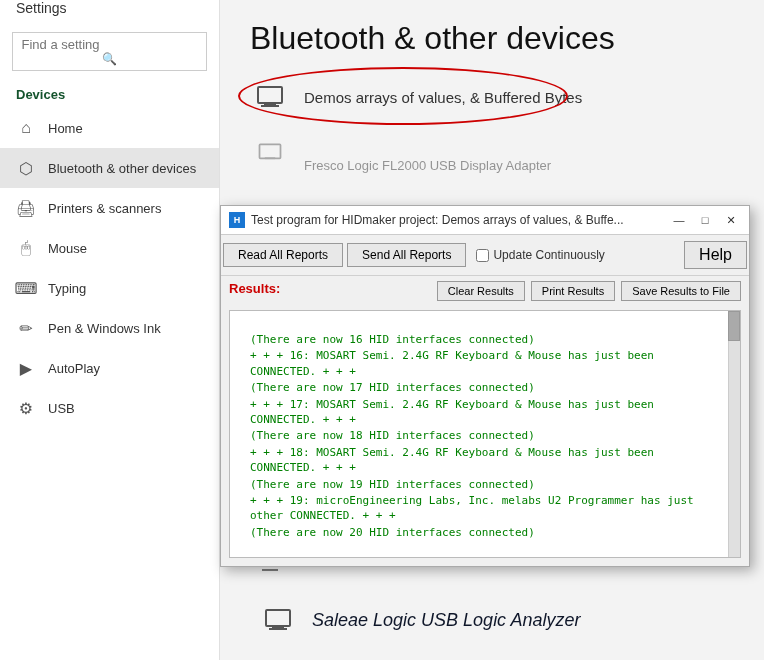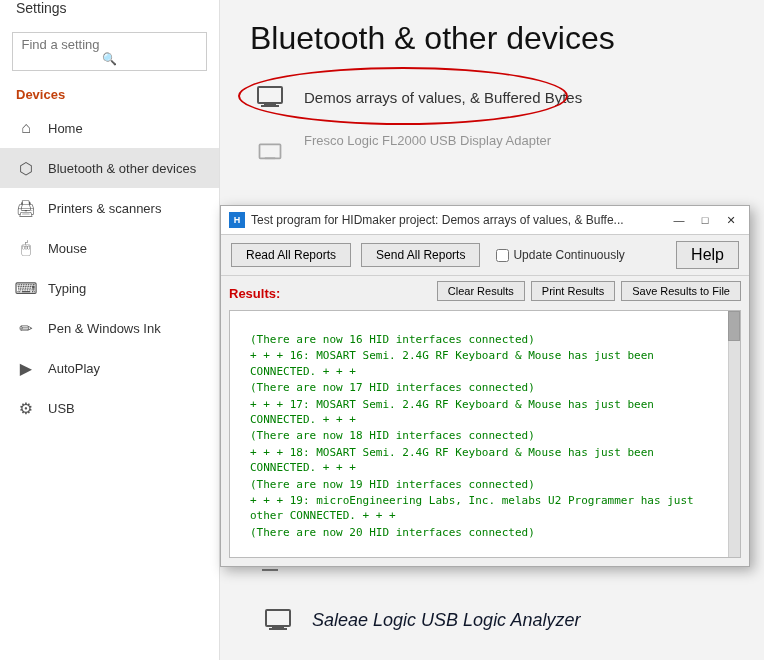--- a/index.html
+++ b/index.html
@@ -41,21 +41,21 @@
 
     .search-icon-char {
       font-size: 12px;
       color: #555;
     }
 
     .devices-label {
       padding: 6px 16px;
       font-size: 13px;
       font-weight: 700;
-      color: #c2410c;
+      color: #14532d;
     }
 
     .nav-item {
       display: flex;
       align-items: center;
       padding: 10px 16px;
       font-size: 13px;
       color: #333;
       cursor: pointer;
       gap: 12px;
@@ -120,21 +120,21 @@
       top: -10px;
       width: 330px;
       height: 58px;
       border: 2px solid #cc0000;
       border-radius: 50%;
       pointer-events: none;
     }
 
     .device-entry {
       display: flex;
-      align-items: flex-start;
+      align-items: flex-end;
       gap: 14px;
       margin-bottom: 16px;
       opacity: 0.6;
     }
 
     .partial-device-name {
       font-size: 13px;
       color: #555;
     }
 
@@ -203,22 +203,22 @@
       font-size: 11px;
       cursor: pointer;
       color: #333;
       border: none;
       background: transparent;
     }
 
     .dialog-toolbar {
       display: flex;
       align-items: center;
-      padding: 6px 10px;
-      gap: 10px;
+      padding: 6px 2px;
+      gap: 4px;
       background: #f0f0f0;
       border-bottom: 1px solid #d0d0d0;
     }
 
     .toolbar-btn {
       padding: 4px 14px;
       font-size: 12px;
       border: 1px solid #999;
       background: #e8e8e8;
       cursor: pointer;
@@ -242,21 +242,21 @@
       margin-left: auto;
       padding: 4px 14px;
       font-size: 16px;
       border: 1px solid #999;
       background: #e8e8e8;
       cursor: pointer;
     }
 
     .results-header {
       display: flex;
-      align-items: flex-end;
+      align-items: flex-start;
       padding: 5px 8px;
       gap: 6px;
       background: #f0f0f0;
     }
 
     .results-label {
       font-size: 13px;
       color: #cc0000;
       font-weight: bold;
       flex: 1;

